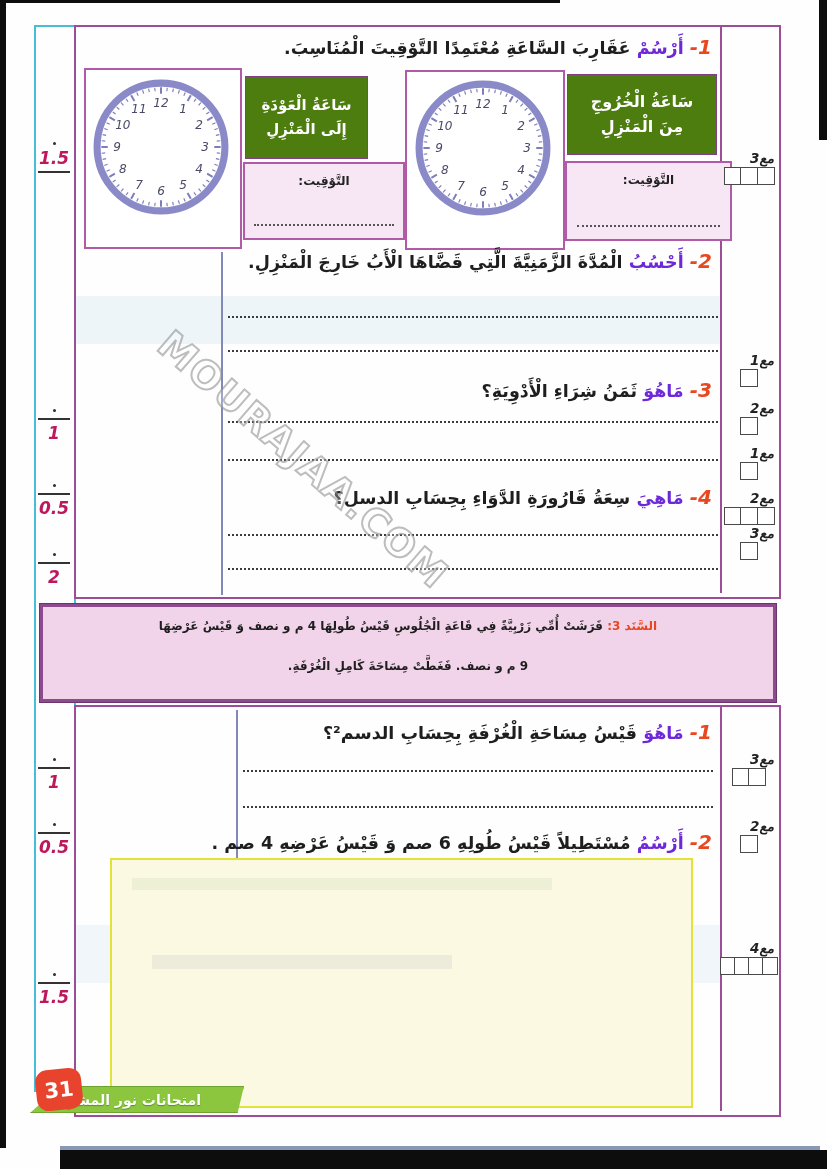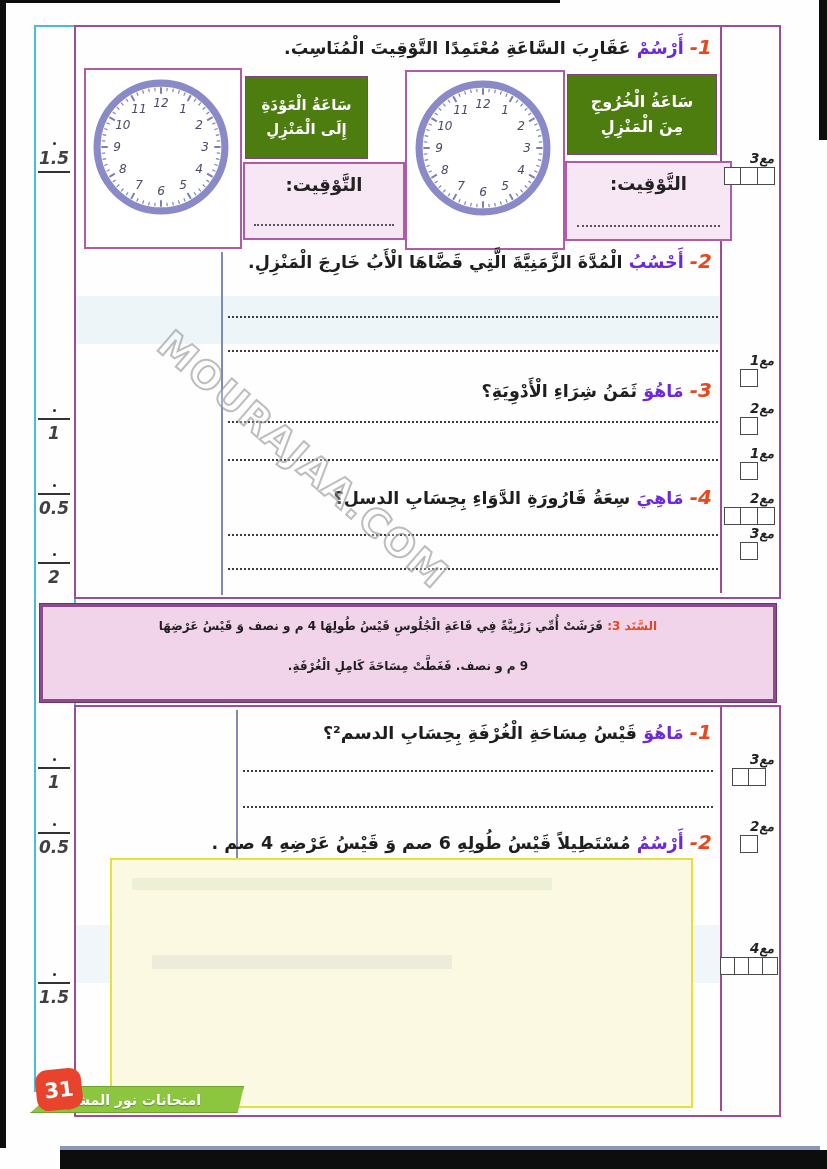--- a/index.html
+++ b/index.html
@@ -14,36 +14,36 @@
   .vsep{position:absolute;width:2px;background:#9b4d97;}
   .divider{position:absolute;width:2px;background:#8089b8;}
   
   .clockbox{position:absolute;border:2px solid #b05aa8;background:#fff;}
   .clock{position:absolute;width:142px;height:142px;}
   .titlebox{position:absolute;background:#4d7c0f;border:1px solid #833f85;color:#fff;
             display:flex;flex-direction:column;justify-content:center;align-items:center;
             font-weight:bold;font-size:16px;line-height:1.55;direction:rtl;text-align:center;}
   .timebox{position:absolute;background:#f7e6f4;border:2px solid #b05aa8;direction:rtl;}
   .timebox .lbl{position:absolute;top:10px;left:0;right:0;text-align:center;font-weight:bold;
-                font-size:18px;color:#222;}
+                font-size:12px;color:#222;}
   .timebox .tdots{position:absolute;bottom:12px;left:6%;width:88%;border-bottom:2px dotted #555;}
   
   .qline{position:absolute;direction:rtl;text-align:right;font-weight:bold;font-size:17.5px;
          color:#1e1e1e;white-space:nowrap;line-height:1.6;}
   .qnum{color:#e8481f;font-size:20px;font-style:italic;}
   .qverb{color:#6d28d9;}
   .dots{position:absolute;border-bottom:2.5px dotted #3c3c3c;height:0;}
   
   .score{position:absolute;left:722px;width:56px;text-align:center;}
   .score-label{font-size:13.5px;font-weight:bold;color:#222;direction:rtl;font-style:italic;padding-left:24px;}
   .score-cells{display:flex;justify-content:center;margin-top:1px;}
   .cell{width:16px;height:16px;background:#fff;border:1.6px solid #4a4a4a;margin-left:-1.6px;}
   
   .mark{position:absolute;left:36px;width:36px;display:flex;flex-direction:column;
-        align-items:center;color:#404040;font-weight:bold;font-style:italic;font-size:17px;}
+        align-items:center;color:#be185d;font-weight:bold;font-style:italic;font-size:17px;}
   .mark .dot{width:3px;height:3px;border-radius:50%;background:#2e2e2e;margin-bottom:3px;}
   .mark .bar{width:32px;height:2px;background:#333;margin:3px 0;}
   
   .sanad{position:absolute;left:40px;top:604px;width:730px;height:92px;background:#f1d4ea;
          border:3px solid #8e4a8e;box-shadow:0 0 0 1px #6b356b;}
   .sanad .l1,.sanad .l2{position:absolute;left:0;right:0;text-align:center;direction:rtl;
          font-weight:bold;font-size:12px;color:#1e1e1e;white-space:nowrap;}
   .sanad-label{color:#e8481f;}
   
   .drawbox{position:absolute;left:110px;top:858px;width:579px;height:246px;background:#fbf9e2;

